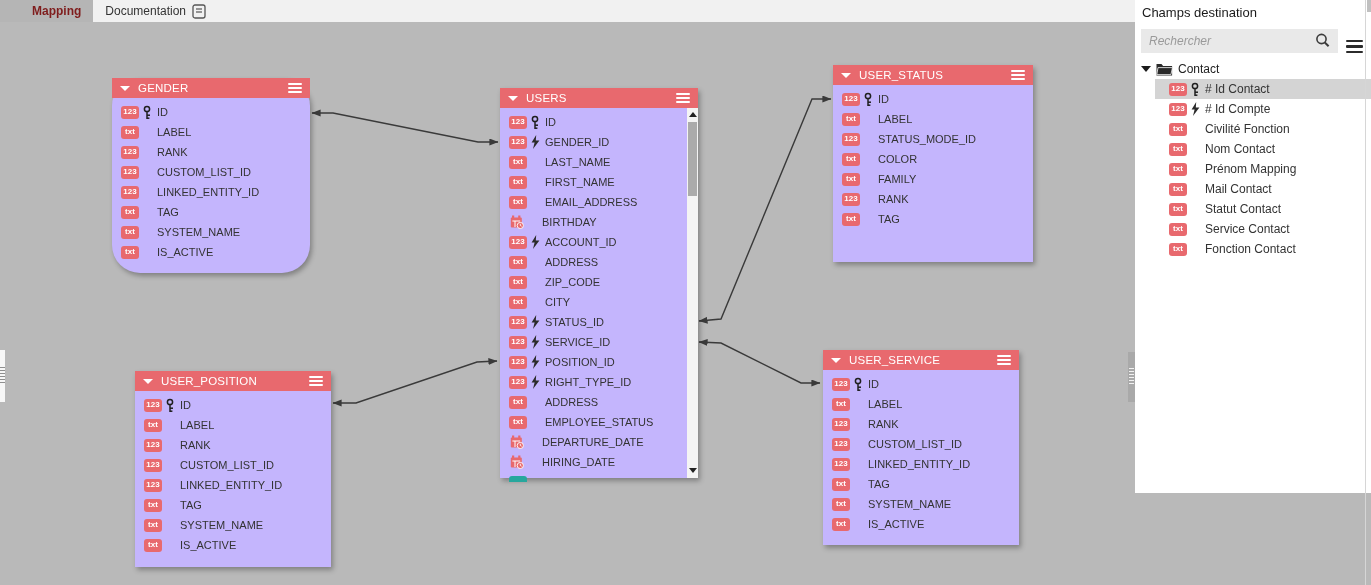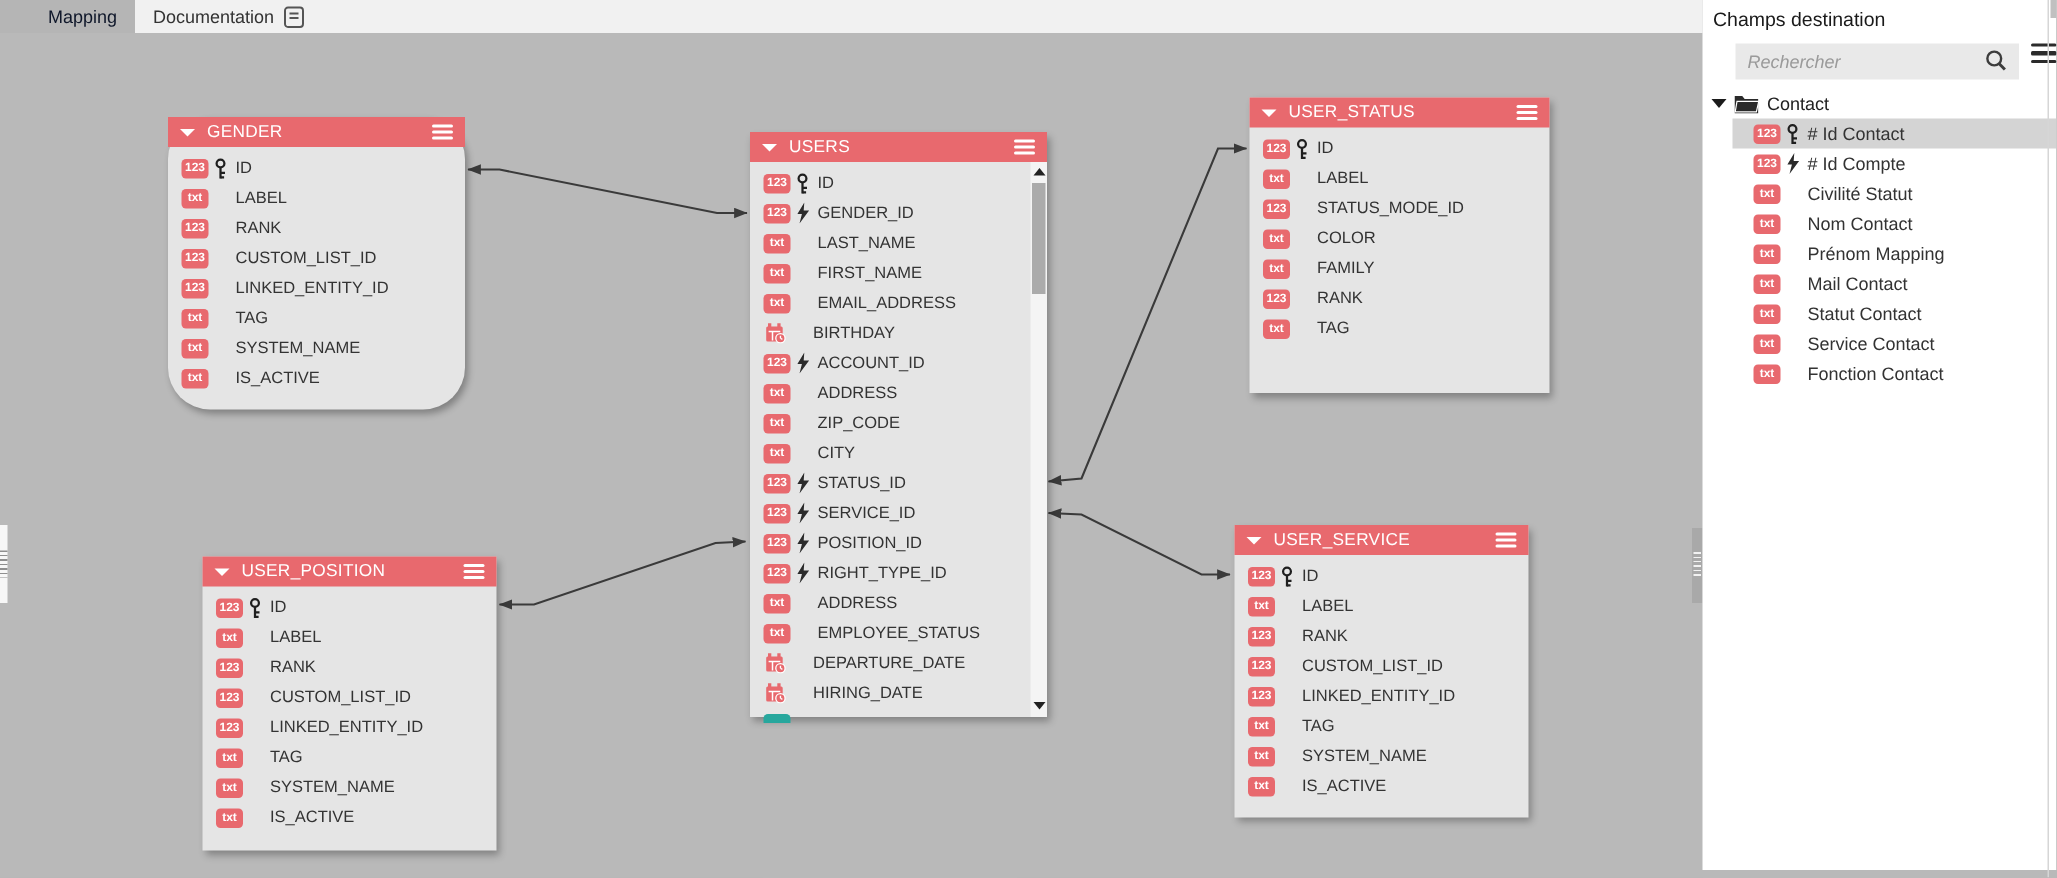--- a/index.html
+++ b/index.html
@@ -5,27 +5,27 @@
   html,body{margin:0;padding:0;}
   body{
     width:1371px;height:585px;position:relative;overflow:hidden;
     font-family:"Liberation Sans",sans-serif;
     background:#b9b9b9;
     -webkit-font-smoothing:antialiased;
   }
   
   .tabbar{position:absolute;left:0;top:0;width:1135px;height:22px;background:#f1f1f1;display:flex;align-items:stretch;}
   .tab{display:flex;align-items:center;padding:0 12px;font-size:12px;color:#333;cursor:default;gap:6px;}
-  .tab.active{background:#b5b5b5;font-weight:normal;color:#0f172a;padding-left:32px;}
+  .tab.active{background:#b5b5b5;font-weight:bold;color:#7f1d1d;padding-left:32px;}
   .doc-icon svg{display:block;}
   
   .canvas{position:absolute;left:0;top:22px;width:1135px;height:563px;background:#b9b9b9;}
   #connector-svg{position:absolute;left:0;top:0;}
   
-  .etable{position:absolute;background:#e5e5e5;box-shadow:2px 3px 5px rgba(0,0,0,.3);}
+  .etable{position:absolute;background:#c4b5fd;box-shadow:2px 3px 5px rgba(0,0,0,.3);}
   .thead{height:20px;display:flex;align-items:center;padding:0 8px;color:#fff;}
   .caret-down{width:0;height:0;border-left:5px solid transparent;border-right:5px solid transparent;border-top:5px solid #fff;margin-right:8px;}
   .tname{font-size:11.5px;letter-spacing:.2px;}
   .burger{margin-left:auto;display:flex;flex-direction:column;gap:2px;}
   .burger i{display:block;width:14px;height:2px;background:#fff;border-radius:1px;}
   .tbody{position:relative;padding-top:4px;overflow:hidden;}
   .field{display:flex;align-items:center;height:20px;padding-left:9px;}
   .badge{flex:0 0 auto;width:18px;height:13px;border-radius:3px;display:inline-flex;align-items:center;justify-content:center;
          font-size:8px;font-weight:bold;color:#fff;line-height:1;}
   .badge.date{background:transparent;width:15px;}
@@ -38,23 +38,23 @@
   .sarrow.down{bottom:2px;}
   .tri-up{width:0;height:0;border-left:4px solid transparent;border-right:4px solid transparent;border-bottom:5px solid #222;}
   .tri-down{width:0;height:0;border-left:4px solid transparent;border-right:4px solid transparent;border-top:5px solid #222;}
   .sthumb{position:absolute;left:1px;top:14px;width:9px;height:74px;background:#ababab;}
   
   .left-grip{position:absolute;left:0;top:328px;width:5px;height:52px;background:#f7f7f7;display:flex;align-items:center;justify-content:center;}
   .left-grip i{display:block;width:5px;height:18px;background:repeating-linear-gradient(to bottom,#8f8f8f 0 1px,transparent 1px 3px);}
   .right-grip{position:absolute;right:0;top:330px;width:7px;height:50px;background:#a9a9a9;display:flex;align-items:center;justify-content:center;}
   .right-grip i{display:block;width:5px;height:18px;background:repeating-linear-gradient(to bottom,#f2f2f2 0 1px,transparent 1px 3px);}
   
-  .sidebar{position:absolute;left:1135px;top:0;width:236px;height:580px;background:#fff;}
+  .sidebar{position:absolute;left:1135px;top:0;width:236px;height:493px;background:#fff;}
   .sb-title{font-size:13px;color:#1a1a1a;padding:5px 0 0 7px;}
-  .search-row{display:flex;align-items:flex-start;margin:9px 0 6px 22px;gap:8px;}
+  .search-row{display:flex;align-items:flex-end;margin:9px 0 6px 6px;gap:8px;}
   .search-box{position:relative;width:197px;height:24px;background:#e9e9e9;}
   .search-box input{position:absolute;inset:0;border:none;background:transparent;outline:none;
       font-family:"Liberation Sans",sans-serif;font-size:12px;font-style:italic;color:#444;padding:0 28px 0 8px;}
   .search-box input::placeholder{color:#9a9a9a;font-style:italic;}
   .search-glass{position:absolute;right:6px;top:3px;}
   .sb-burger{display:flex;flex-direction:column;gap:3px;cursor:pointer;}
   .sb-burger i{display:block;width:17px;height:2.4px;background:#2b2b2b;border-radius:1px;}
   .tree{margin-top:4px;}
   .trow{display:flex;align-items:center;height:20px;font-size:12px;color:#222;}
   .trow.root{padding-left:6px;gap:5px;}
@@ -568,21 +568,21 @@
         <span class="mod">
           <svg width="11" height="14" viewBox="0 0 11 14">
             <path d="M6.2,0 L1.6,7.6 H4.6 L3,14 L9.4,5.4 H5.8 Z" fill="#2b2b2b"></path>
           </svg>
         </span>
         <span class="flabel"># Id Compte</span>
       </div>
       <div class="trow item">
         <span class="badge" style="background:#e8696e">txt</span>
         <span class="mod"></span>
-        <span class="flabel">Civilité Statut</span>
+        <span class="flabel">Civilité Fonction</span>
       </div>
       <div class="trow item">
         <span class="badge" style="background:#e8696e">txt</span>
         <span class="mod"></span>
         <span class="flabel">Nom Contact</span>
       </div>
       <div class="trow item">
         <span class="badge" style="background:#e8696e">txt</span>
         <span class="mod"></span>
         <span class="flabel">Prénom Mapping</span>

